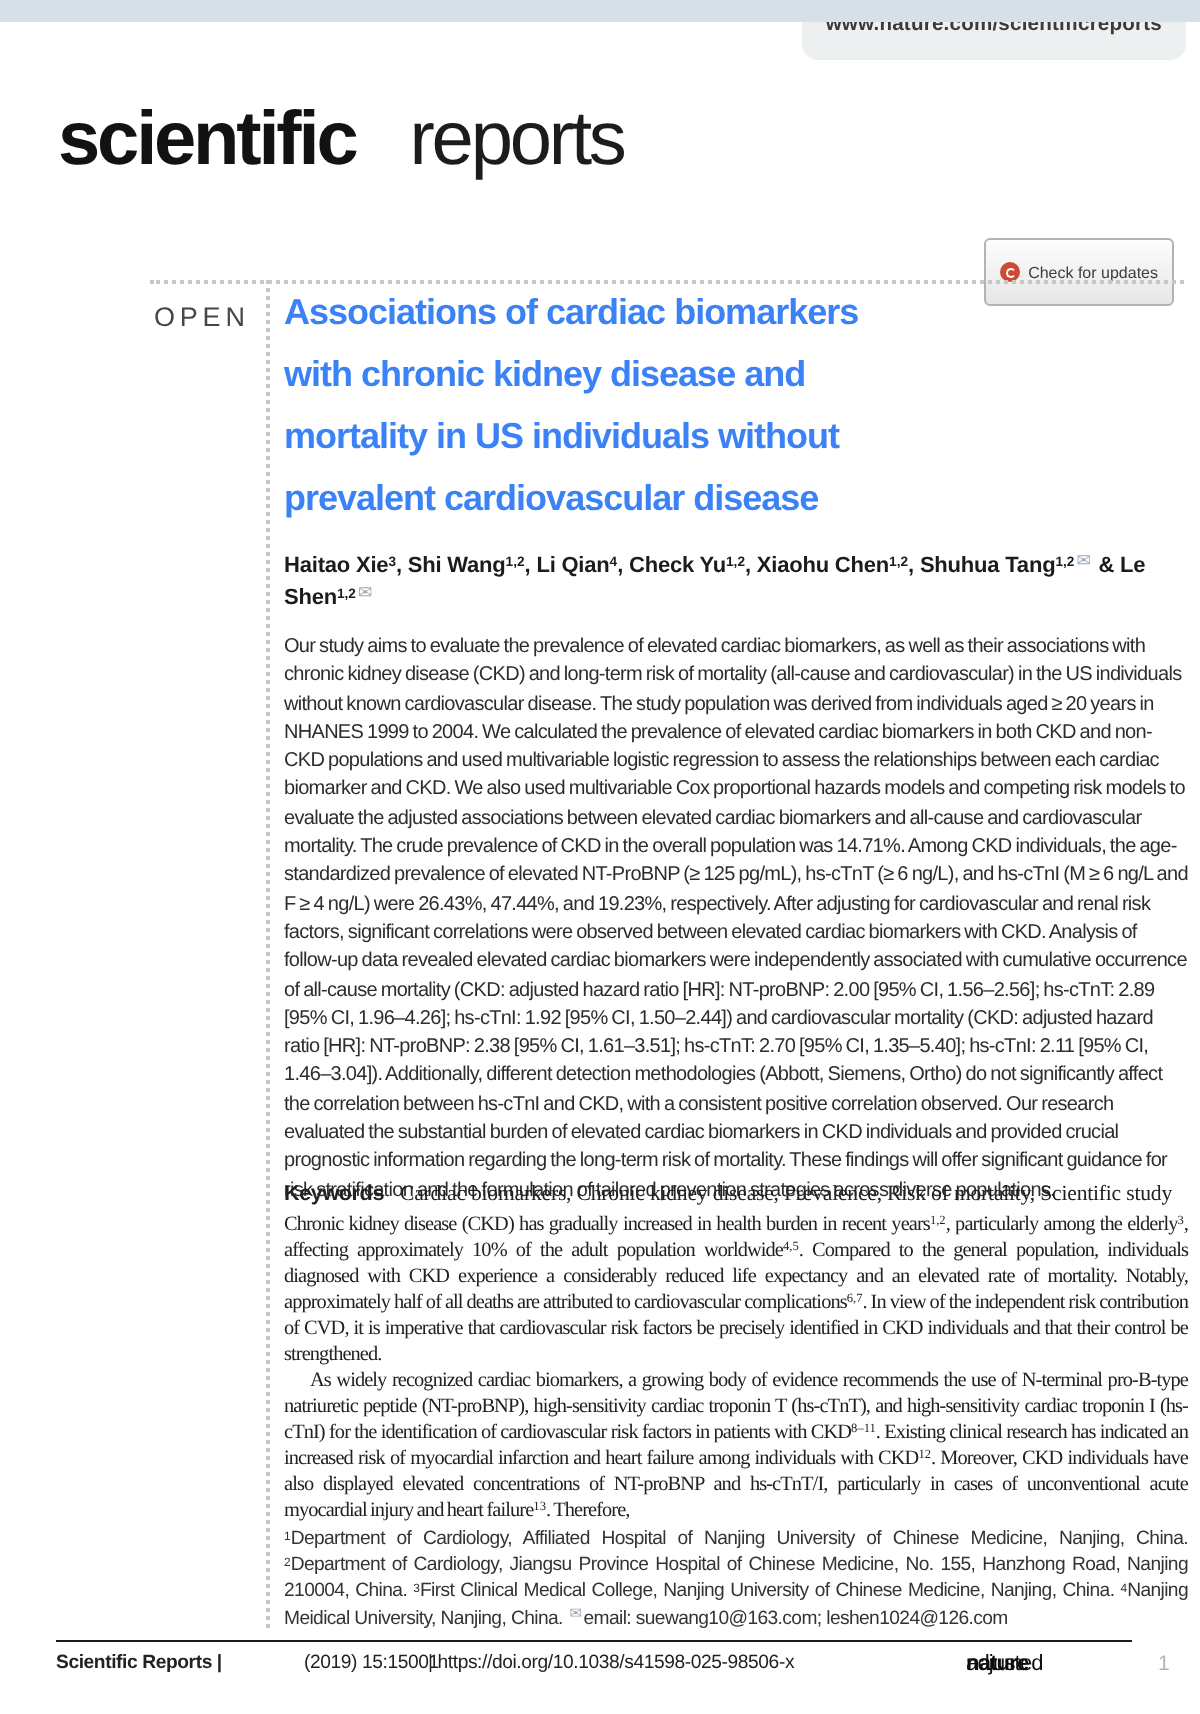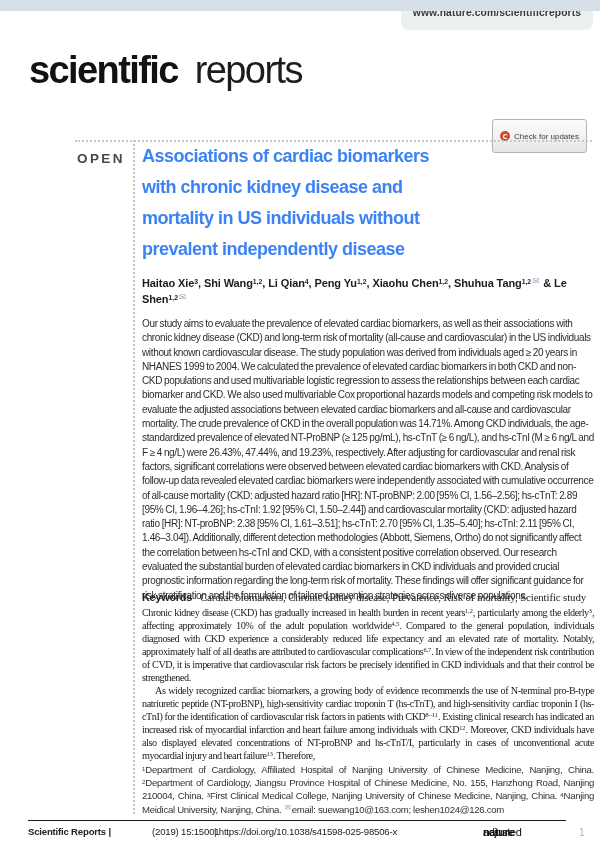--- a/index.html
+++ b/index.html
@@ -14,33 +14,33 @@
   
   .top-band{position:absolute;top:0;left:0;right:0;height:11px;background:var(--top-band);z-index:2;}
   .url-badge{
     position:absolute;top:0;right:7px;height:30px;z-index:1;background:var(--url-badge-bg);
     border-radius:0 0 8px 8px;display:flex;align-items:center;justify-content:center;
     padding:0 12px 5px 12px;font-size:10.3px;font-weight:700;color:#3b3b3b;letter-spacing:.1px;
   }
   
   .logo{position:absolute;left:29px;top:49px;font-size:38px;letter-spacing:-1.6px;color:#121212;white-space:nowrap;}
   .logo .logo-bold{font-weight:700;}
-  .logo .logo-light{font-weight:400;margin-left:17px;color:#1c1c1c;}
+  .logo .logo-light{font-weight:400;margin-left:27px;color:#1c1c1c;}
   
   .check-badge{
     position:absolute;top:119px;right:13px;height:18px;border:1px solid #b3b3b3;border-radius:3px;
     background:linear-gradient(#fdfdfd,#e6e6e6);display:flex;align-items:center;gap:4px;
     padding:16px 7px;font-size:8px;color:#3d3d3d;white-space:nowrap;
   }
   .check-icon{position:relative;width:10px;height:10px;border-radius:50%;background:var(--check-icon);flex:0 0 auto;}
   .check-icon::after{content:'';position:absolute;left:2.5px;top:2.5px;width:3px;height:3px;border:1px solid #fff;border-radius:50%;border-right-color:transparent;}
   
   .rule-h{position:absolute;top:140px;left:75px;right:8px;border-top:2px dotted #c7c7c7;}
   .rule-v{position:absolute;left:133px;top:140px;height:674px;border-left:2px dotted #c7c7c7;}
-  .open-label{position:absolute;left:77px;top:151px;font-size:13.5px;font-weight:700;letter-spacing:2.4px;color:#474747;}
+  .open-label{position:absolute;left:77px;top:151px;font-size:13.5px;font-weight:400;letter-spacing:2.4px;color:#474747;}
   
   .title{position:absolute;left:142px;top:141px;font-size:18px;line-height:31px;font-weight:700;color:#3b82f6;letter-spacing:-0.5px;}
   .title div{white-space:nowrap;}
   
   .authors{position:absolute;left:142px;top:276px;width:452px;font-size:11px;font-weight:700;color:#1c1c1c;line-height:15px;letter-spacing:-0.1px;}
   sup{font-size:0.62em;line-height:0;vertical-align:baseline;position:relative;top:-0.42em;letter-spacing:0;}
   .inline-icon{font-family:"DejaVu Sans",sans-serif;font-size:0.78em;color:#98abbd;position:relative;top:-0.3em;margin:0 1px;font-weight:400;}
   
   .abstract{position:absolute;left:142px;top:317px;width:452px;font-size:10px;line-height:14.3px;color:#2d2d2d;letter-spacing:-0.35px;word-spacing:-0.5px;}
   
@@ -87,24 +87,24 @@
 
   <div class="rule-h"></div>
   <div class="rule-v"></div>
 
   <div class="open-label">OPEN</div>
 
   <h1 class="title">
     <div>Associations of cardiac biomarkers</div>
     <div>with chronic kidney disease and</div>
     <div>mortality in US individuals without</div>
-    <div>prevalent independently disease</div>
+    <div>prevalent cardiovascular disease</div>
   </h1>
 
-  <div class="authors"><span>Haitao Xie</span><sup>3</sup><span>, Shi Wang</span><sup>1,2</sup><span>, Li Qian</span><sup>4</sup><span>, Peng Yu</span><sup>1,2</sup><span>, Xiaohu Chen</span><sup>1,2</sup><span>, Shuhua Tang</span><sup>1,2</sup><span class="inline-icon">✉</span><span> &amp; Le Shen</span><sup>1,2</sup><span class="inline-icon">✉</span></div>
+  <div class="authors"><span>Haitao Xie</span><sup>3</sup><span>, Shi Wang</span><sup>1,2</sup><span>, Li Qian</span><sup>4</sup><span>, Check Yu</span><sup>1,2</sup><span>, Xiaohu Chen</span><sup>1,2</sup><span>, Shuhua Tang</span><sup>1,2</sup><span class="inline-icon">✉</span><span> &amp; Le Shen</span><sup>1,2</sup><span class="inline-icon">✉</span></div>
 
   <div class="abstract">Our study aims to evaluate the prevalence of elevated cardiac biomarkers, as well as their associations with chronic kidney disease (CKD) and long-term risk of mortality (all-cause and cardiovascular) in the US individuals without known cardiovascular disease. The study population was derived from individuals aged ≥ 20 years in NHANES 1999 to 2004. We calculated the prevalence of elevated cardiac biomarkers in both CKD and non-CKD populations and used multivariable logistic regression to assess the relationships between each cardiac biomarker and CKD. We also used multivariable Cox proportional hazards models and competing risk models to evaluate the adjusted associations between elevated cardiac biomarkers and all-cause and cardiovascular mortality. The crude prevalence of CKD in the overall population was 14.71%. Among CKD individuals, the age-standardized prevalence of elevated NT-ProBNP (≥ 125 pg/mL), hs-cTnT (≥ 6 ng/L), and hs-cTnI (M ≥ 6 ng/L and F ≥ 4 ng/L) were 26.43%, 47.44%, and 19.23%, respectively. After adjusting for cardiovascular and renal risk factors, significant correlations were observed between elevated cardiac biomarkers with CKD. Analysis of follow-up data revealed elevated cardiac biomarkers were independently associated with cumulative occurrence of all-cause mortality (CKD: adjusted hazard ratio [HR]: NT-proBNP: 2.00 [95% CI, 1.56–2.56]; hs-cTnT: 2.89 [95% CI, 1.96–4.26]; hs-cTnI: 1.92 [95% CI, 1.50–2.44]) and cardiovascular mortality (CKD: adjusted hazard ratio [HR]: NT-proBNP: 2.38 [95% CI, 1.61–3.51]; hs-cTnT: 2.70 [95% CI, 1.35–5.40]; hs-cTnI: 2.11 [95% CI, 1.46–3.04]). Additionally, different detection methodologies (Abbott, Siemens, Ortho) do not significantly affect the correlation between hs-cTnI and CKD, with a consistent positive correlation observed. Our research evaluated the substantial burden of elevated cardiac biomarkers in CKD individuals and provided crucial prognostic information regarding the long-term risk of mortality. These findings will offer significant guidance for risk stratification and the formulation of tailored prevention strategies across diverse populations.</div>
 
   <div class="keywords">
     <span class="kw-label">Keywords</span><span class="kw-list">Cardiac biomarkers, Chronic kidney disease, Prevalence, Risk of mortality, Scientific study</span>
   </div>
 
   <div class="body-text">
     <p><span>Chronic kidney disease (CKD) has gradually increased in health burden in recent years</span><sup>1,2</sup><span>, particularly among the elderly</span><sup>3</sup><span>, affecting approximately 10% of the adult population worldwide</span><sup>4,5</sup><span>. Compared to the general population, individuals diagnosed with CKD experience a considerably reduced life expectancy and an elevated rate of mortality. Notably, approximately half of all deaths are attributed to cardiovascular complications</span><sup>6,7</sup><span>. In view of the independent risk contribution of CVD, it is imperative that cardiovascular risk factors be precisely identified in CKD individuals and that their control be strengthened.</span></p>
     <p class="indent"><span>As widely recognized cardiac biomarkers, a growing body of evidence recommends the use of N-terminal pro-B-type natriuretic peptide (NT-proBNP), high-sensitivity cardiac troponin T (hs-cTnT), and high-sensitivity cardiac troponin I (hs-cTnI) for the identification of cardiovascular risk factors in patients with CKD</span><sup>8–11</sup><span>. Existing clinical research has indicated an increased risk of myocardial infarction and heart failure among individuals with CKD</span><sup>12</sup><span>. Moreover, CKD individuals have also displayed elevated concentrations of NT-proBNP and hs-cTnT/I, particularly in cases of unconventional acute myocardial injury and heart failure</span><sup>13</sup><span>. Therefore,</span></p>

